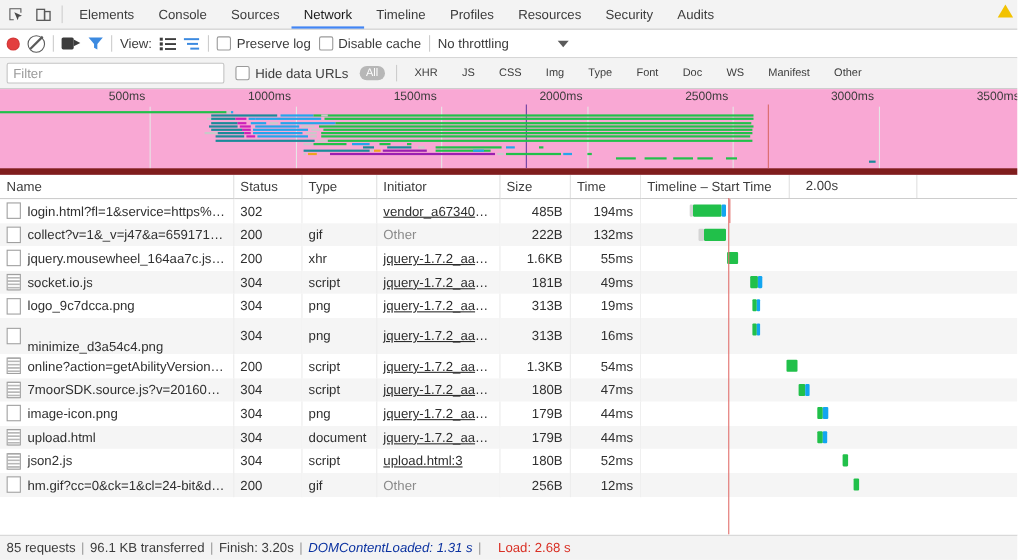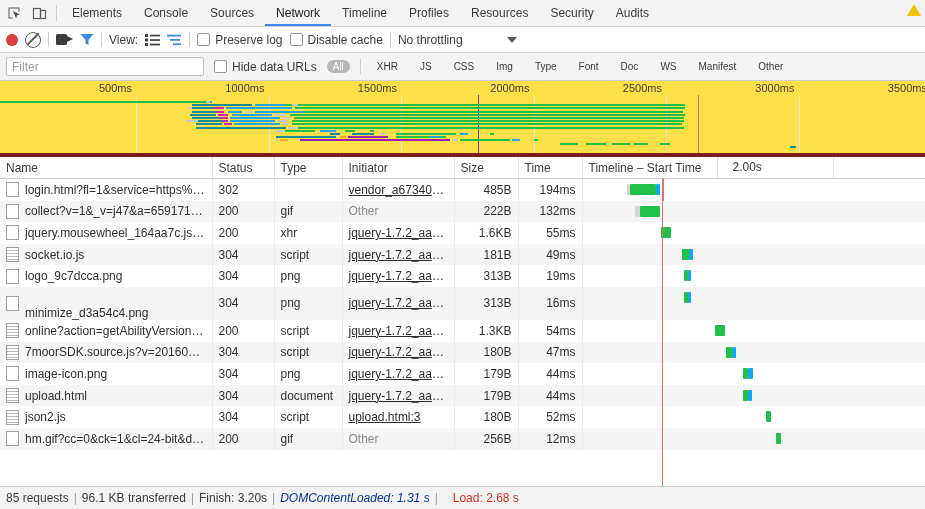--- a/index.html
+++ b/index.html
@@ -65,22 +65,22 @@
     width:186px;height:17px;border:1px solid #c4c4c4;border-radius:2px;background:#fff;
     font-family:"Liberation Sans",sans-serif;font-size:12px;color:#333;padding:0 5px;outline:none;
   }
   .filter-input::placeholder{color:#9b9b9b;}
   .types{display:flex;align-items:center;gap:10px;font-size:10px;color:#3c3c3c;}
   .type-pill{padding:1px 6px;border-radius:9px;cursor:pointer;}
   .type-pill.sel{background:#b7b7b7;color:#fff;}
 
   
   .overview{
-    height:72px;flex:0 0 72px;position:relative;background:#fde047;
-    border-bottom:4px solid #7f1d1d;overflow:hidden;
+    height:72px;flex:0 0 72px;position:relative;background:#f9a8d4;
+    border-bottom:6px solid #7f1d1d;overflow:hidden;
   }
   .ov-ticklabel{position:absolute;top:1px;font-size:11px;color:#3c3c3c;transform:translateX(-100%);padding-right:4px;}
   .ov-gridline{position:absolute;top:16px;bottom:0;width:1px;background:#e6e6e6;}
   .ov-band{position:absolute;height:2px;border-radius:0;}
   .ov-dcl{position:absolute;top:14px;bottom:0;width:1px;background:#6a3fa0;}
   .ov-load{position:absolute;top:14px;bottom:0;width:1px;background:#d96a6a;}
 
   
   .tablewrap{flex:1 1 auto;overflow:hidden;position:relative;background:#fff;}
   table.net{border-collapse:collapse;width:925px;table-layout:fixed;}

